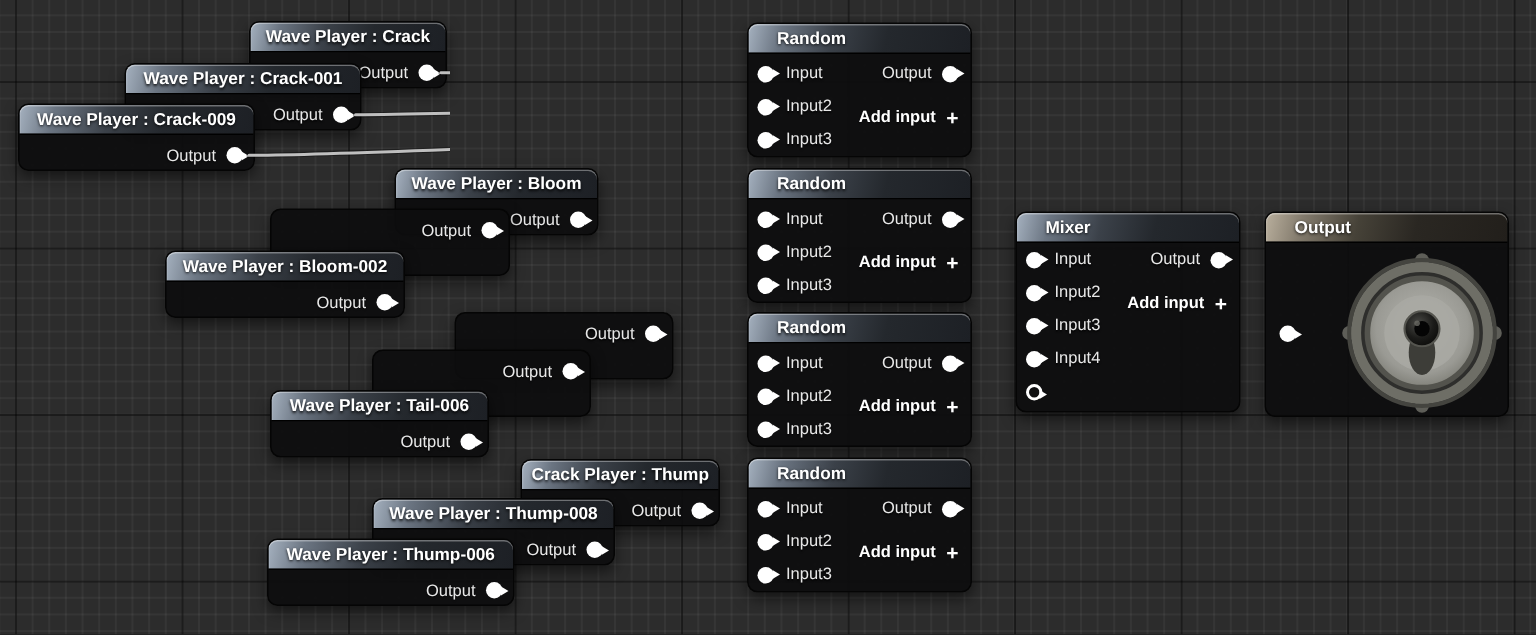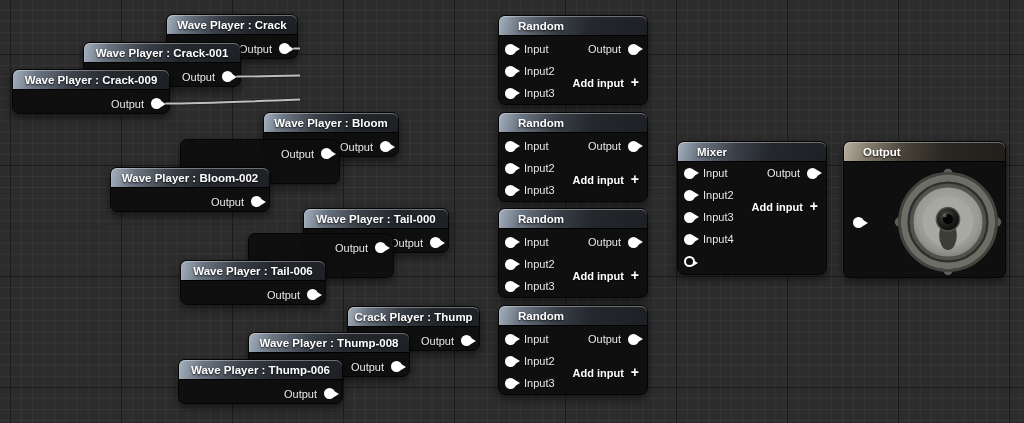--- a/index.html
+++ b/index.html
@@ -54,21 +54,21 @@
     content:""; position:absolute; left:10px; top:2.5px; width:0; height:0;
     border-left:5px solid #fff; border-top:3px solid transparent; border-bottom:3px solid transparent;
   }
   .pin.hollow { background:transparent; border:2.5px solid #fff; }
   .pin.hollow::after { left:7px; }
 
   .rcol { position:absolute; top:2px; right:8px; }
   .mixer-body .rcol { top:0; }
   .orow { display:flex; align-items:center; justify-content:flex-end; height:22px; }
   .orow .plabel { margin-right:7px; }
-  .addrow { display:flex; align-items:flex-end; justify-content:flex-end; height:22px; margin-top:7px; }
+  .addrow { display:flex; align-items:center; justify-content:flex-end; height:22px; margin-top:7px; }
   .addlabel { font-size:11px; font-weight:bold; color:#fff; text-shadow:0 1px 1px rgba(0,0,0,0.7); }
   .plus { font-size:14px; font-weight:bold; color:#fff; margin-left:7px; line-height:1; }
 
   .obody { position:relative; height:116px; }
   .abs-in-pin { position:absolute; left:9px; top:55px; }
   .speaker { position:absolute; left:48px; top:4px; }
 </style>
 </head>
 <body>
 
@@ -167,23 +167,20 @@
         <span class="hdr-t">Wave Player : Bloom-002</span>
       </div>
     <div class="body">
         <div class="row wave-row">
           <span class="plabel">Output</span>
           <span class="pin"></span>
         </div>
       </div>
   </div>
   <div class="node" style="left:303px;top:208px;width:146px;height:45px">
-    <div class="hdr center">
-        <span class="hdr-t">Wave Player : Tail-000</span>
-      </div>
     <div class="body">
         <div class="row wave-row">
           <span class="plabel">Output</span>
           <span class="pin"></span>
         </div>
       </div>
   </div>
   <div class="node" style="left:248px;top:233px;width:146px;height:45px">
     <div class="body">
         <div class="row wave-row">

